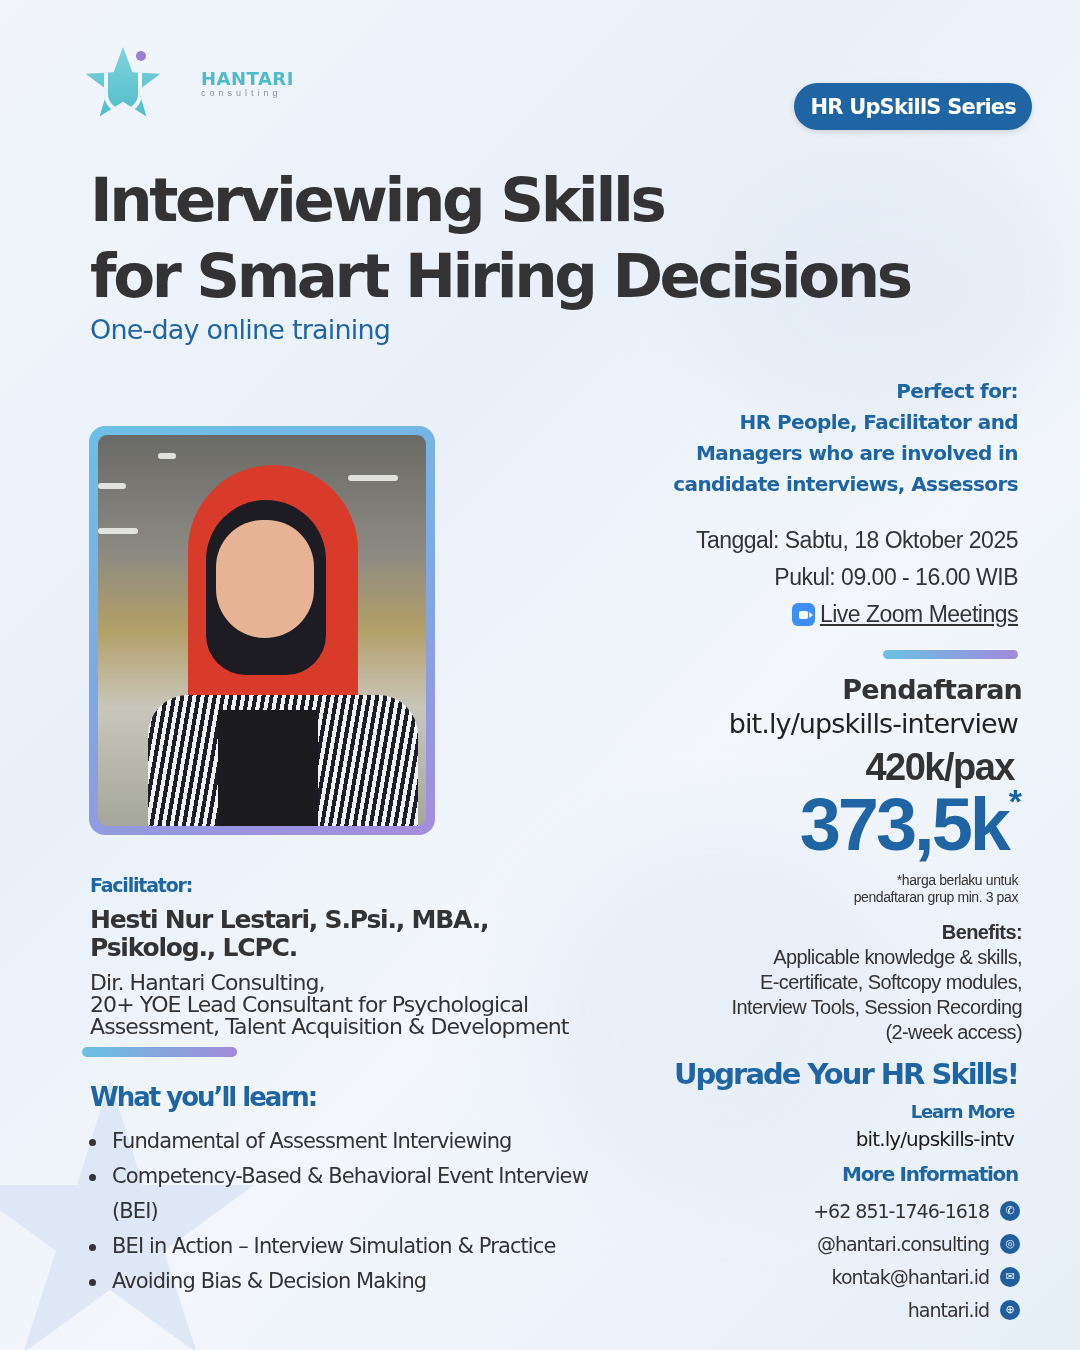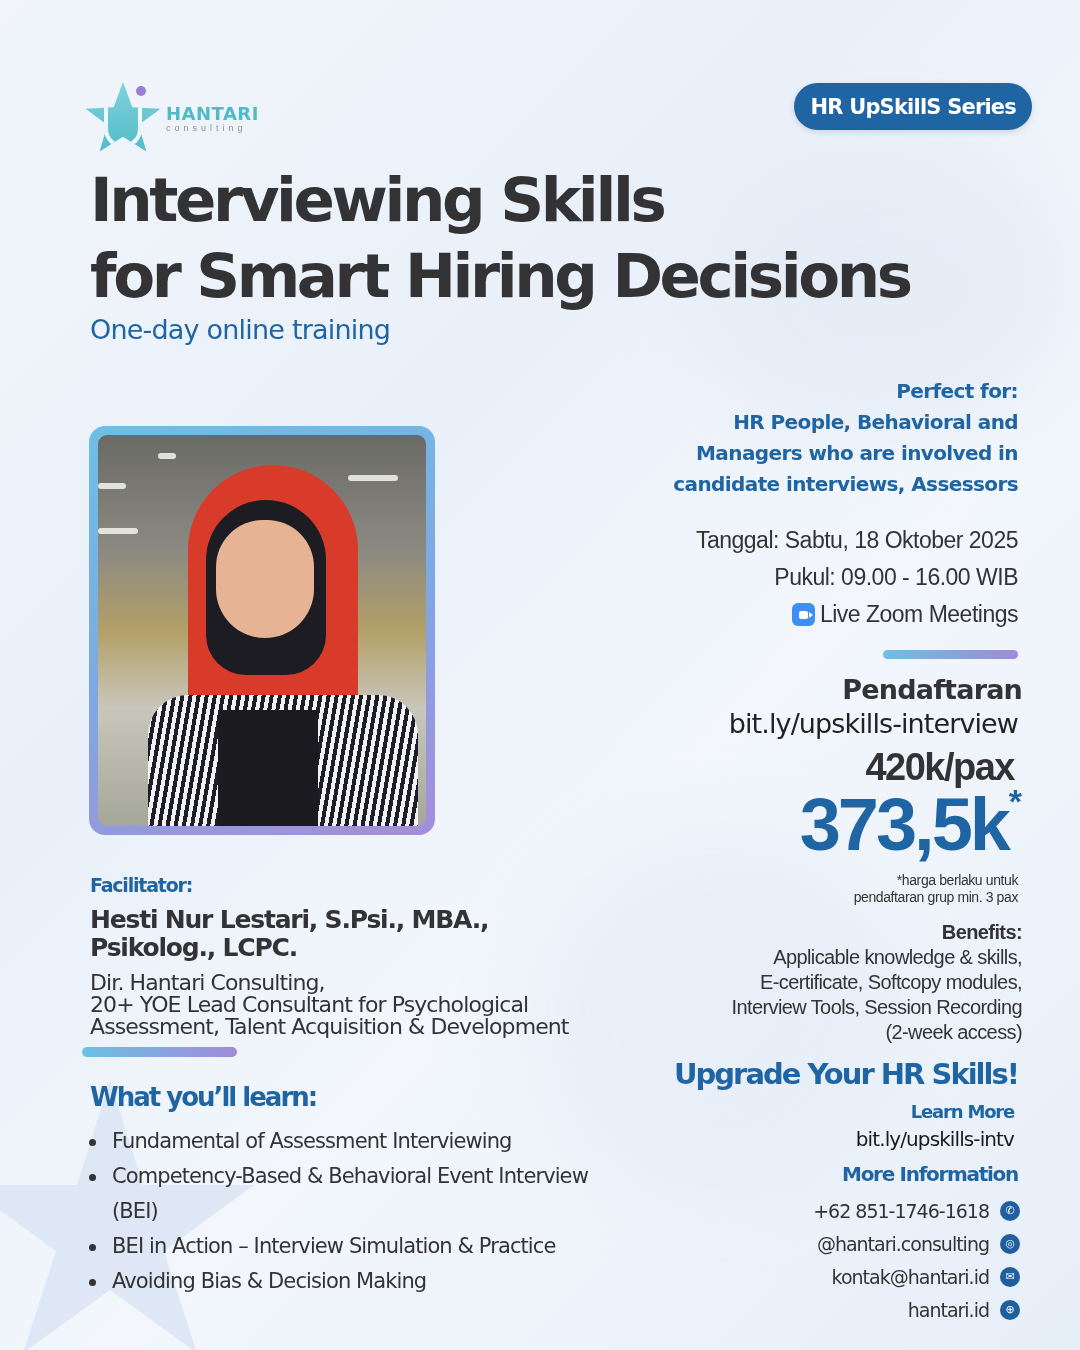--- a/index.html
+++ b/index.html
@@ -12,21 +12,21 @@
   }
   .bg-blob { position: absolute; border-radius: 50%; filter: blur(40px); opacity: .55; }
   .bg-star {
     position: absolute; left: -40px; bottom: -30px; width: 300px; height: 300px;
     background: #d9e4f4; opacity: .8;
     clip-path: polygon(50% 0%, 61% 35%, 98% 35%, 68% 57%, 79% 91%, 50% 70%, 21% 91%, 32% 57%, 2% 35%, 39% 35%);
   }
   .abs { position: absolute; }
 
   
-  .logo { left: 84px; top: 82px; display: flex; align-items: center; }
+  .logo { left: 84px; top: 47px; display: flex; align-items: center; gap: 35px; }
   .logo-star {
     width: 78px; height: 74px;
     background: linear-gradient(180deg, #7fd3db, #4fbac8);
     clip-path: polygon(50% 0%, 62% 34%, 98% 36%, 70% 58%, 80% 94%, 50% 74%, 20% 94%, 30% 58%, 2% 36%, 38% 34%);
     position: relative;
   }
   .logo-hands {
     position: absolute; left: 20px; top: 22px; width: 38px; height: 44px;
     border: 4px solid #ffffff; border-top: none; border-radius: 0 0 20px 20px; opacity: .9;
   }
@@ -72,21 +72,21 @@
     background: repeating-linear-gradient(100deg, #1e1e2a 0 4px, #f2f2f2 4px 8px); border-radius: 40px 40px 0 0; }
   .ph-shirt { position: absolute; left: 120px; top: 275px; width: 100px; height: 125px; background: #1a1a1f; }
 
   
   .right-col { right: 62px; text-align: right; }
   .perfect {
     top: 376px; font-family: "DejaVu Sans", sans-serif; font-weight: bold;
     font-size: 20px; line-height: 31px; color: #1f65a3; letter-spacing: -.6px; margin-left: 40px;
   }
   .schedule { top: 522px; font-size: 23px; line-height: 37px; color: #333335; letter-spacing: -.5px; }
-  .zoom-row { display: flex; justify-content: flex-end; align-items: center; gap: 5px; }
+  .zoom-row { display: flex; justify-content: flex-end; align-items: center; gap: 5px; text-decoration: underline; }
   .zoom-icon { width: 23px; height: 23px; border-radius: 6px; background: #3d8ef5; display: inline-flex; align-items: center; justify-content: center; }
   .zoom-icon span { width: 9px; height: 8px; background: #fff; border-radius: 2px; position: relative; }
   .zoom-icon span::after { content: ""; position: absolute; right: -5px; top: 1px; border-left: 4px solid #fff; border-top: 3px solid transparent; border-bottom: 3px solid transparent; }
 
   .grad-bar { height: 9px; border-radius: 5px; background: linear-gradient(90deg, #6ac1e4, #a18ad9); }
 
   .pend-title { top: 674px; right: 58px; font-family: "DejaVu Sans", sans-serif; font-weight: bold; font-size: 27px; letter-spacing: -.8px; color: #333335; }
   .pend-link { top: 708px; right: 62px; font-family: "DejaVu Sans", sans-serif; font-size: 27px; letter-spacing: -.9px; color: #222; }
   .price-old { top: 746px; right: 66px; font-weight: bold; font-size: 38px; letter-spacing: -1.5px; color: #333335; }
   .price-new { top: 788px; right: 72px; font-weight: bold; font-size: 74px; letter-spacing: -3px; color: #1f65a3; line-height: 1; }
@@ -152,21 +152,21 @@
     <div class="ph-scarf"></div>
     <div class="ph-inner"></div>
     <div class="ph-face"></div>
     <div class="ph-body"></div>
     <div class="ph-shirt"></div>
   </div>
 </div>
 
 <div class="abs right-col perfect">
   <div>Perfect for:</div>
-  <div>HR People, Behavioral and</div>
+  <div>HR People, Facilitator and</div>
   <div>Managers who are involved in</div>
   <div>candidate interviews, Assessors</div>
 </div>
 
 <div class="abs right-col schedule">
   <div>Tanggal: Sabtu, 18 Oktober 2025</div>
   <div>Pukul: 09.00 - 16.00 WIB</div>
   <div class="zoom-row">
     <span class="zoom-icon">
         <span></span>

